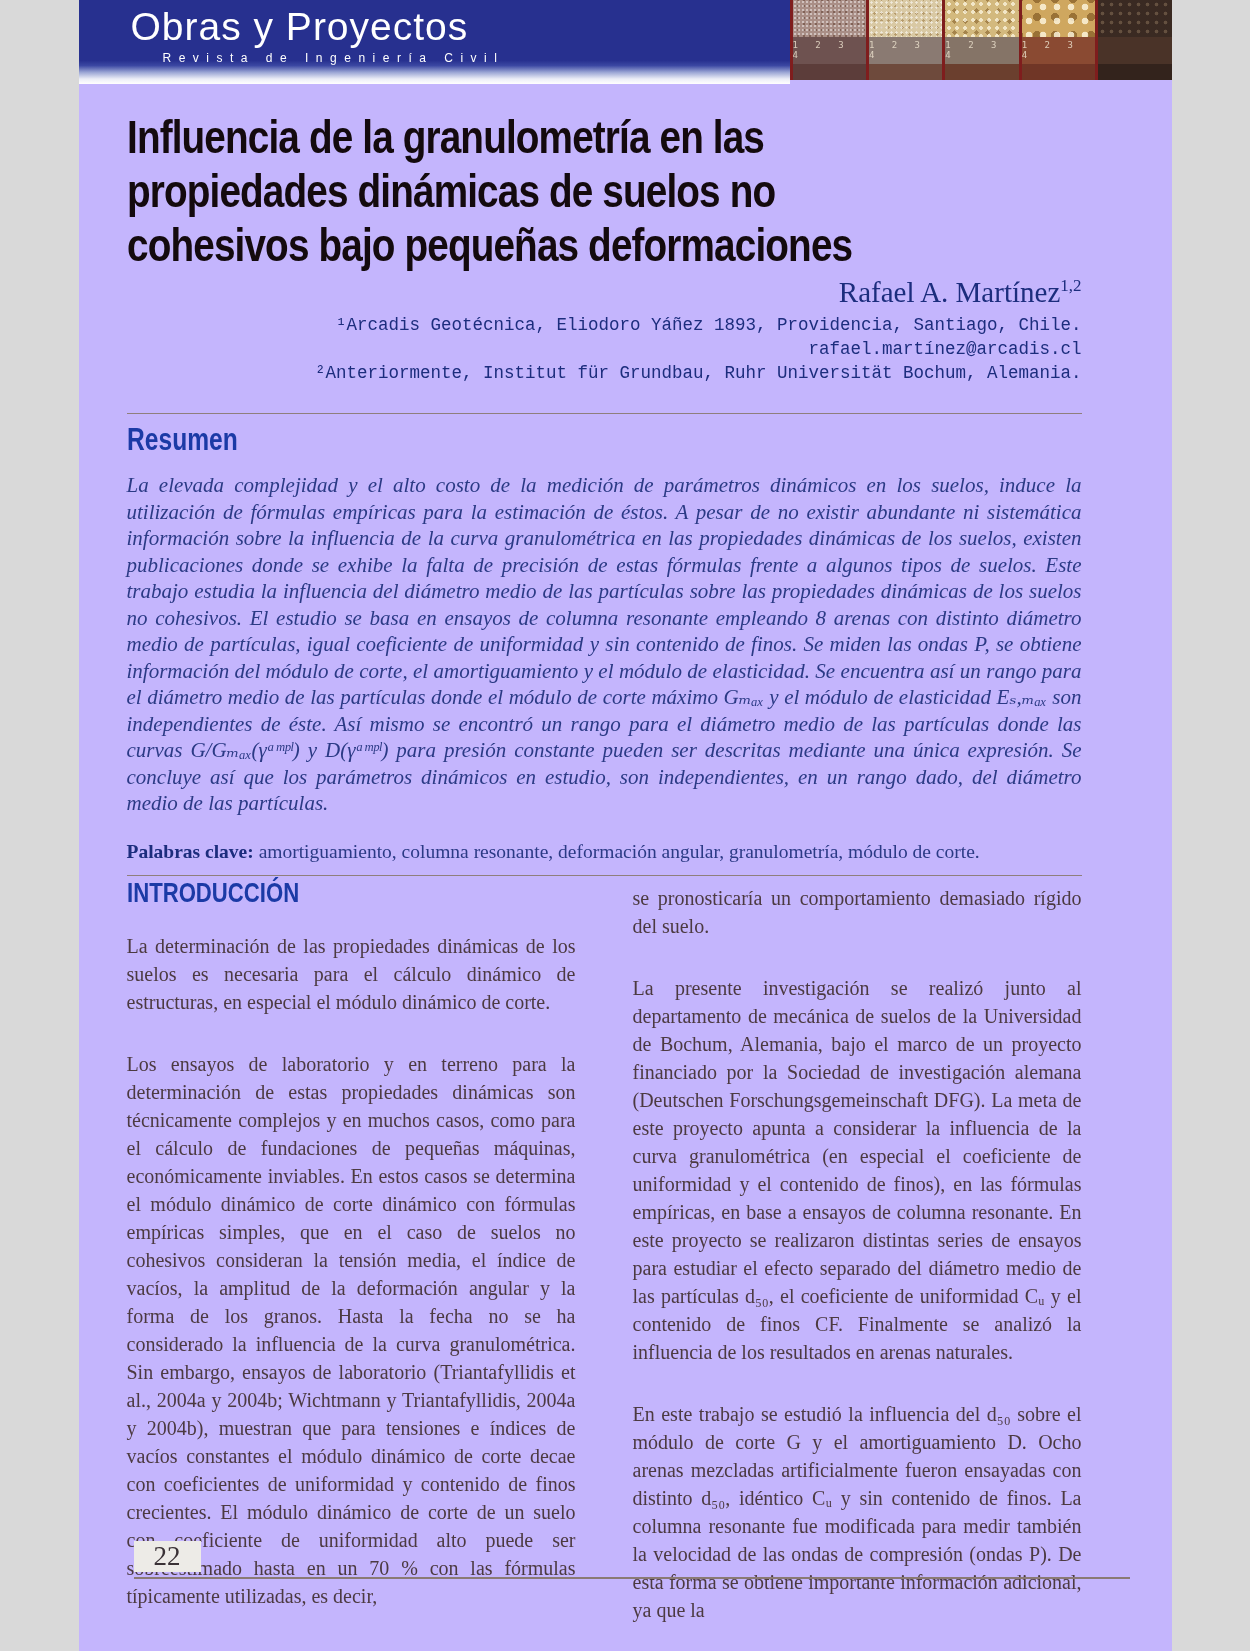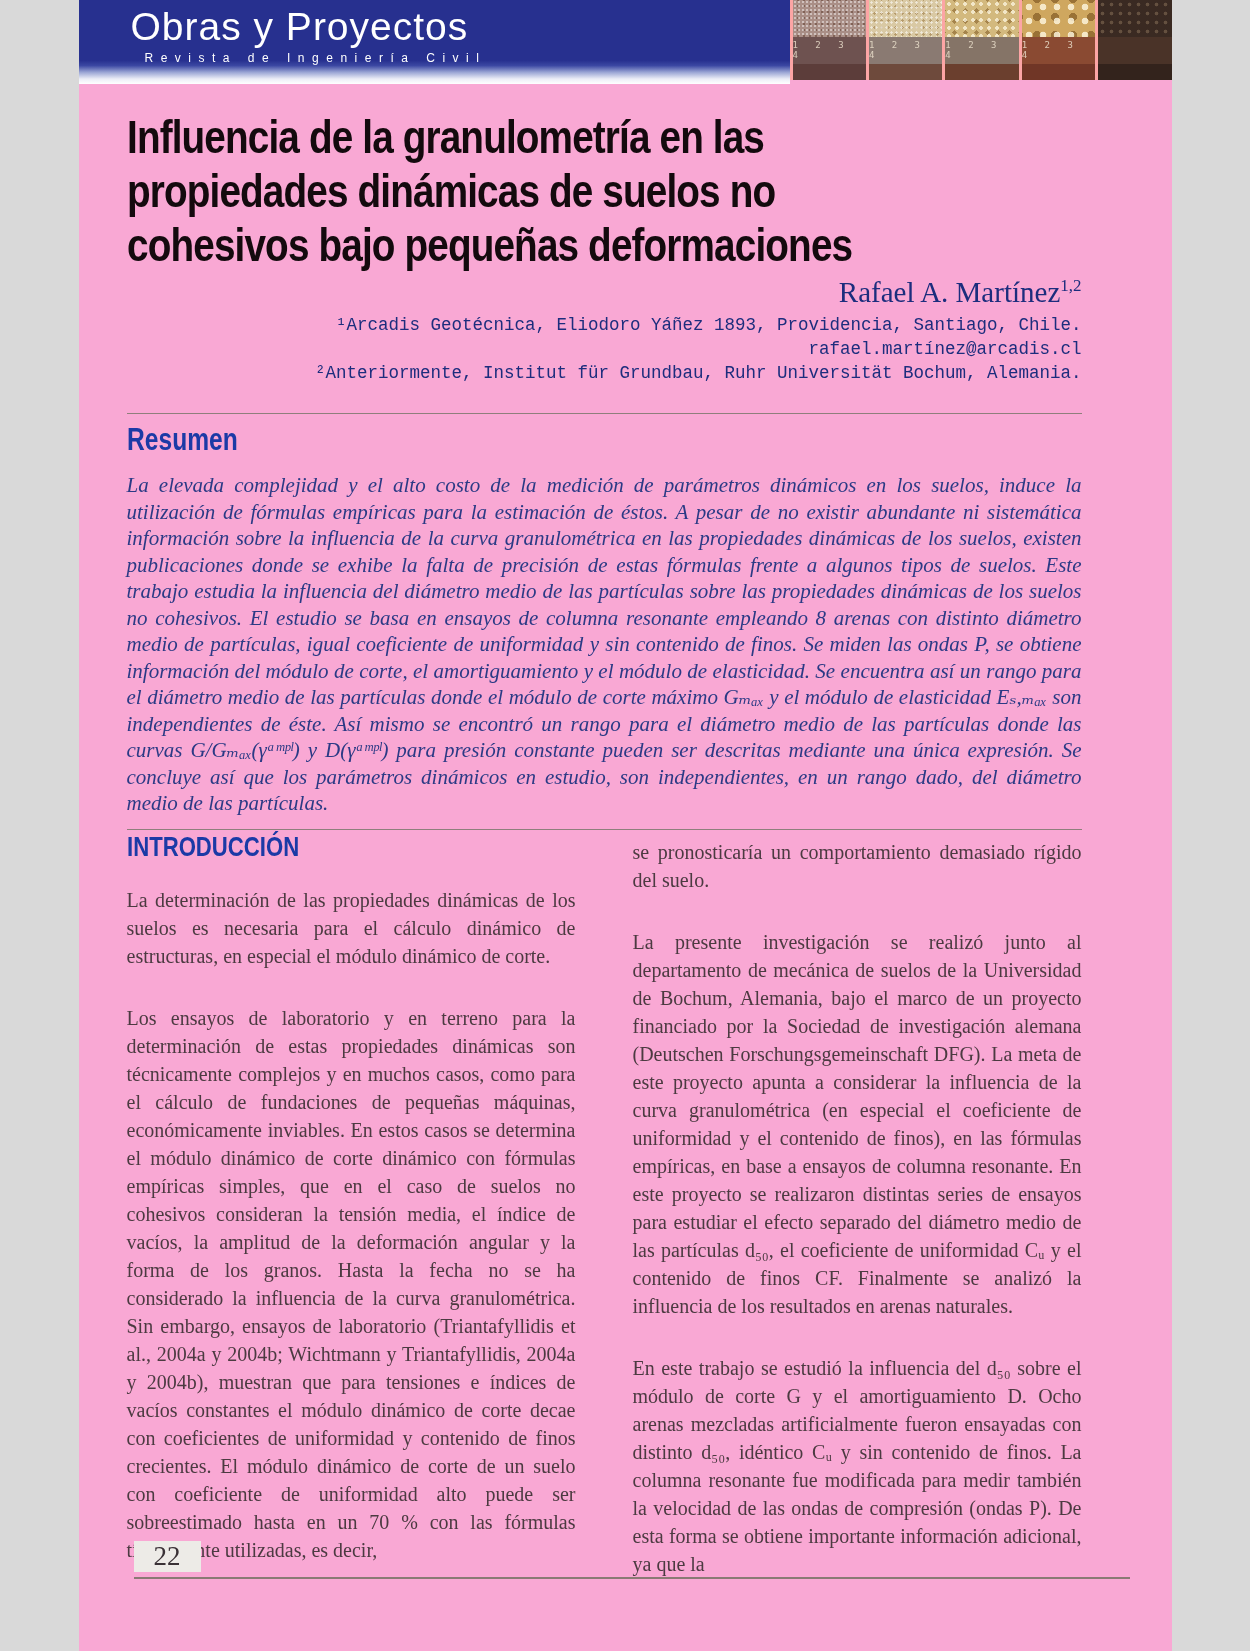--- a/index.html
+++ b/index.html
@@ -1,44 +1,44 @@
 <!DOCTYPE html>
 <html><head>
 <meta charset="utf-8">
 <style>
   html,body { margin:0; padding:0; background:#d9d9d9; }
   .page {
     position:relative;
     width:1093px; height:1651px;
     margin:0 auto;
-    background:#f9a8d4;
+    background:#c4b5fd;
     overflow:hidden;
     font-family:"Liberation Serif","DejaVu Serif",serif;
   }
 
   
   .masthead { display:flex; height:84px; width:100%; }
   .banner {
     flex:1;
     background:linear-gradient(180deg,#27308f 0%,#27308f 72%,#3b47a2 78%,#9aa5d4 86%,#eceef7 94%,#ffffff 100%);
     padding:7px 0 0 52px;
     box-sizing:border-box;
   }
   .brand {
     color:#ffffff;
     font-family:"Liberation Sans","DejaVu Sans",sans-serif;
     font-weight:400; font-size:39px; letter-spacing:1px; line-height:1.05;
   }
   .brand-sub {
     color:#ffffff;
     font-family:"Liberation Sans","DejaVu Sans",sans-serif;
-    font-size:12px; letter-spacing:7.5px; margin:3px 0 0 14px;
+    font-size:12px; letter-spacing:7.5px; margin:3px 0 0 32px;
   }
   .photo-strip { width:382px; display:flex; height:80px; }
-  .panel { flex:1; display:flex; flex-direction:column; border-left:3px solid #fca5a5; overflow:hidden; }
+  .panel { flex:1; display:flex; flex-direction:column; border-left:3px solid #7f1d1d; overflow:hidden; }
   .grain { height:46%; }
   .ruler {
     height:34%;
     display:flex; align-items:center; justify-content:center;
     font-family:"DejaVu Sans Mono",monospace;
     font-size:9px; letter-spacing:6px;
     color:rgba(235,225,205,0.85);
   }
   .base { height:20%; }
   
@@ -165,20 +165,21 @@
     <div class="affiliations">
       <div>¹Arcadis Geotécnica, Eliodoro Yáñez 1893, Providencia, Santiago, Chile. rafael.martínez@arcadis.cl</div>
       <div>²Anteriormente, Institut für Grundbau, Ruhr Universität Bochum, Alemania.</div>
     </div>
 
     <hr class="rule rule-1">
 
     <div class="abstract-heading">Resumen</div>
     <div class="abstract-text">La elevada complejidad y el alto costo de la medición de parámetros dinámicos en los suelos, induce la utilización de fórmulas empíricas para la estimación de éstos. A pesar de no existir abundante ni sistemática información sobre la influencia de la curva granulométrica en las propiedades dinámicas de los suelos, existen publicaciones donde se exhibe la falta de precisión de estas fórmulas frente a algunos tipos de suelos. Este trabajo estudia la influencia del diámetro medio de las partículas sobre las propiedades dinámicas de los suelos no cohesivos. El estudio se basa en ensayos de columna resonante empleando 8 arenas con distinto diámetro medio de partículas, igual coeficiente de uniformidad y sin contenido de finos. Se miden las ondas P, se obtiene información del módulo de corte, el amortiguamiento y el módulo de elasticidad. Se encuentra así un rango para el diámetro medio de las partículas donde el módulo de corte máximo Gₘₐₓ y el módulo de elasticidad Eₛ,ₘₐₓ son independientes de éste. Así mismo se encontró un rango para el diámetro medio de las partículas donde las curvas G/Gₘₐₓ(γᵃᵐᵖˡ) y D(γᵃᵐᵖˡ) para presión constante pueden ser descritas mediante una única expresión. Se concluye así que los parámetros dinámicos en estudio, son independientes, en un rango dado, del diámetro medio de las partículas.</div>
 
+    <div class="keywords"><span class="kw-label">Palabras clave:</span><span> amortiguamiento, columna resonante, deformación angular, granulometría, módulo de corte.</span></div>
 
     <hr class="rule rule-2">
 
     <div class="columns">
       <div class="col col-left">
         <div class="section-heading">INTRODUCCIÓN</div>
         <p>La determinación de las propiedades dinámicas de los suelos es necesaria para el cálculo dinámico de estructuras, en especial el módulo dinámico de corte.</p>
         <p>Los ensayos de laboratorio y en terreno para la determinación de estas propiedades dinámicas son técnicamente complejos y en muchos casos, como para el cálculo de fundaciones de pequeñas máquinas, económicamente inviables.  En estos casos se determina el módulo dinámico de corte dinámico con fórmulas empíricas simples, que en el caso de suelos no cohesivos consideran la tensión media, el índice de vacíos, la amplitud de la deformación angular y la forma de los granos.  Hasta la fecha no se ha considerado la influencia de la curva granulométrica. Sin embargo, ensayos de laboratorio (Triantafyllidis et al., 2004a y 2004b; Wichtmann y Triantafyllidis, 2004a y 2004b), muestran que para tensiones e índices de vacíos constantes el módulo dinámico de corte decae con coeficientes de uniformidad y contenido de finos crecientes.  El módulo dinámico de corte de un suelo con coeficiente de uniformidad alto puede ser sobreestimado hasta en un 70 % con las fórmulas típicamente utilizadas, es decir,</p>
       </div>
       <div class="col col-right">

